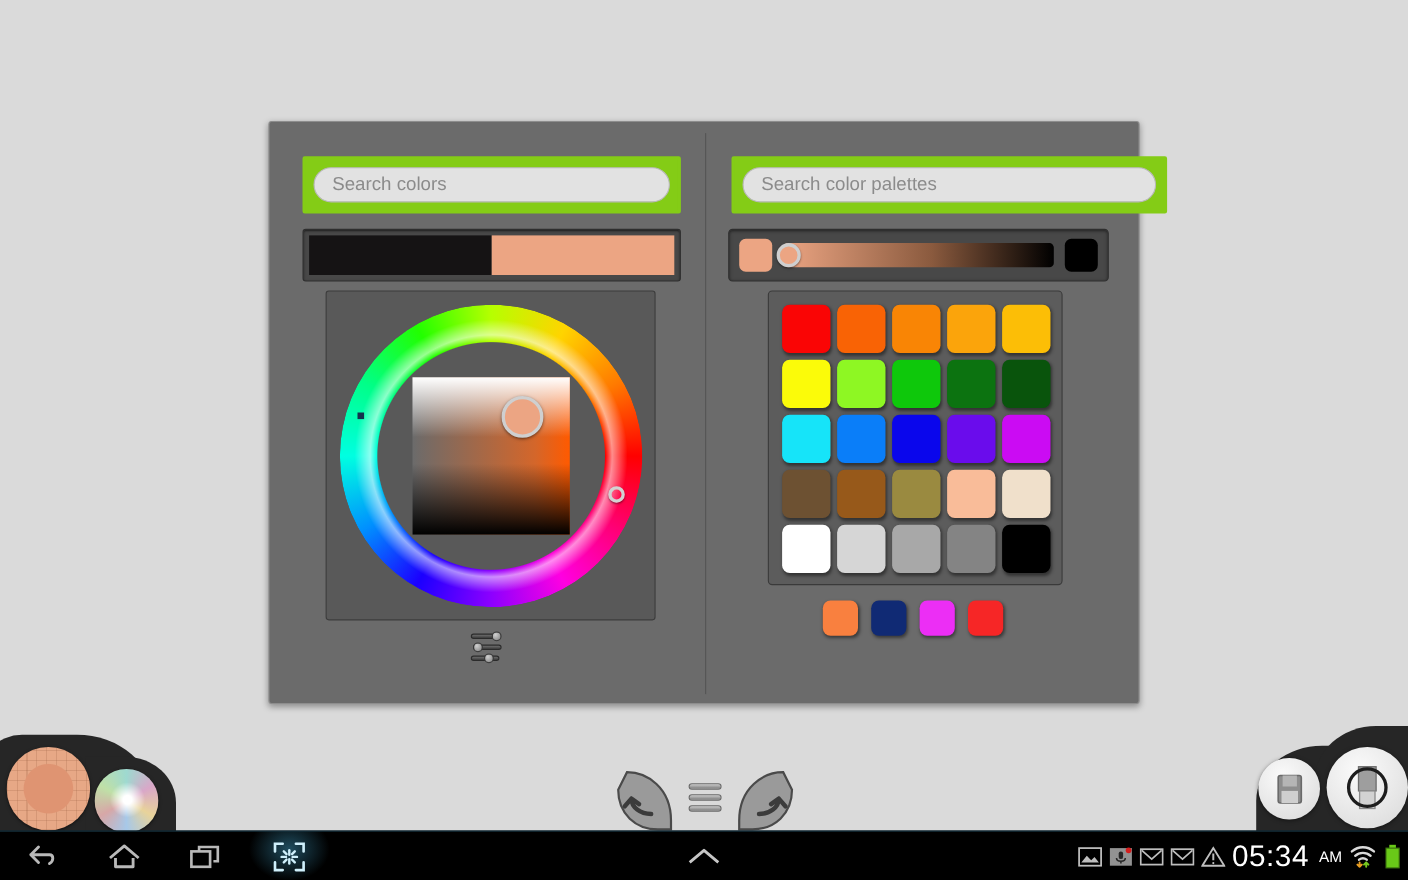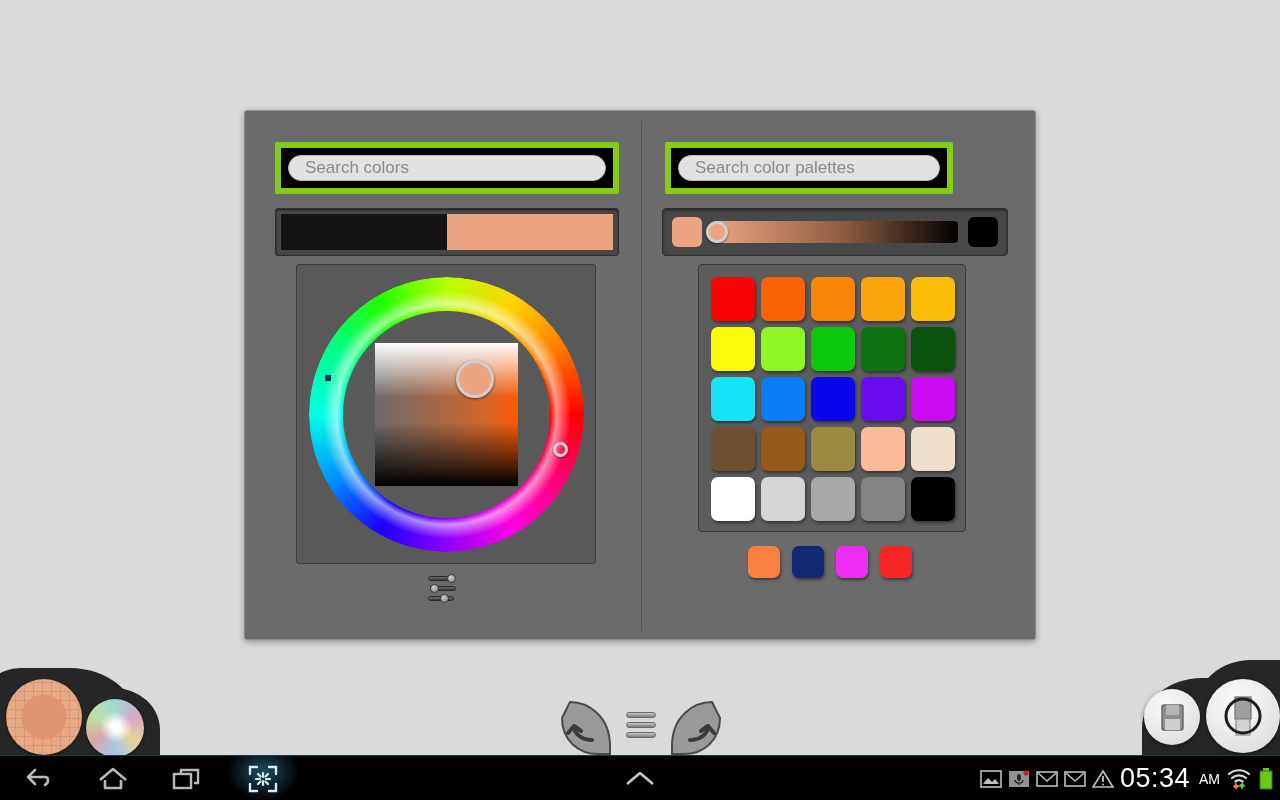--- a/index.html
+++ b/index.html
@@ -31,22 +31,22 @@
     position: absolute; left: 396px; top: 10px;
     width: 1px; height: 510px; background: #555;
   }
   .panel { position: absolute; top: 0; }
   .panel-left  { left: 0;   width: 396px; height: 530px; }
   .panel-right { left: 397px; width: 395px; height: 530px; }
 
   
   .search-frame {
     position: absolute;
-    background: #000000;
-    border: 6px solid #84cc16;
+    background: #84cc16;
+    border: 3px solid #84cc16;
     border-radius: 2px;
     padding: 7px;
   }
   .search-input {
     width: 100%; height: 100%;
     background: #e2e2e2;
     border: 1px solid #b9b9b9;
     border-radius: 22px;
     color: #8b8b8b;
     font-size: 17px;
@@ -322,21 +322,21 @@
         <div class="sl-knob" style="left:21px; top:1px;"></div>
         <div class="sl-track" style="left:4px;  top:13px; width:26px;"></div>
         <div class="sl-knob" style="left:4px;  top:11px;"></div>
         <div class="sl-track" style="left:2px;  top:23px; width:26px;"></div>
         <div class="sl-knob" style="left:14px; top:21px;"></div>
       </div>
     </div>
 
     <div class="panel panel-right">
 
-      <div class="search-frame" style="left:23px; top:31px; width:288px; height:52px;">
+      <div class="search-frame" style="left:23px; top:31px; width:396px; height:52px;">
         <input class="search-input" type="text" placeholder="Search color palettes" style="">
       </div>
 
       <div class="grad-frame" style="left:20px; top:97px; width:346px; height:48px;">
         <div class="grad-chip" id="grad-chip-left" style="background: rgb(236, 165, 131);"></div>
         <div class="grad-track" id="grad-track" style="background: linear-gradient(to right, rgb(236, 165, 131) 0%, rgb(138, 90, 62) 55%, rgb(0, 0, 0) 100%);">
           <div class="grad-handle" id="grad-handle" style="background: rgb(236, 165, 131); left: 2%;"></div>
         </div>
         <div class="grad-chip" id="grad-chip-right" style="background: rgb(0, 0, 0);"></div>
       </div>

